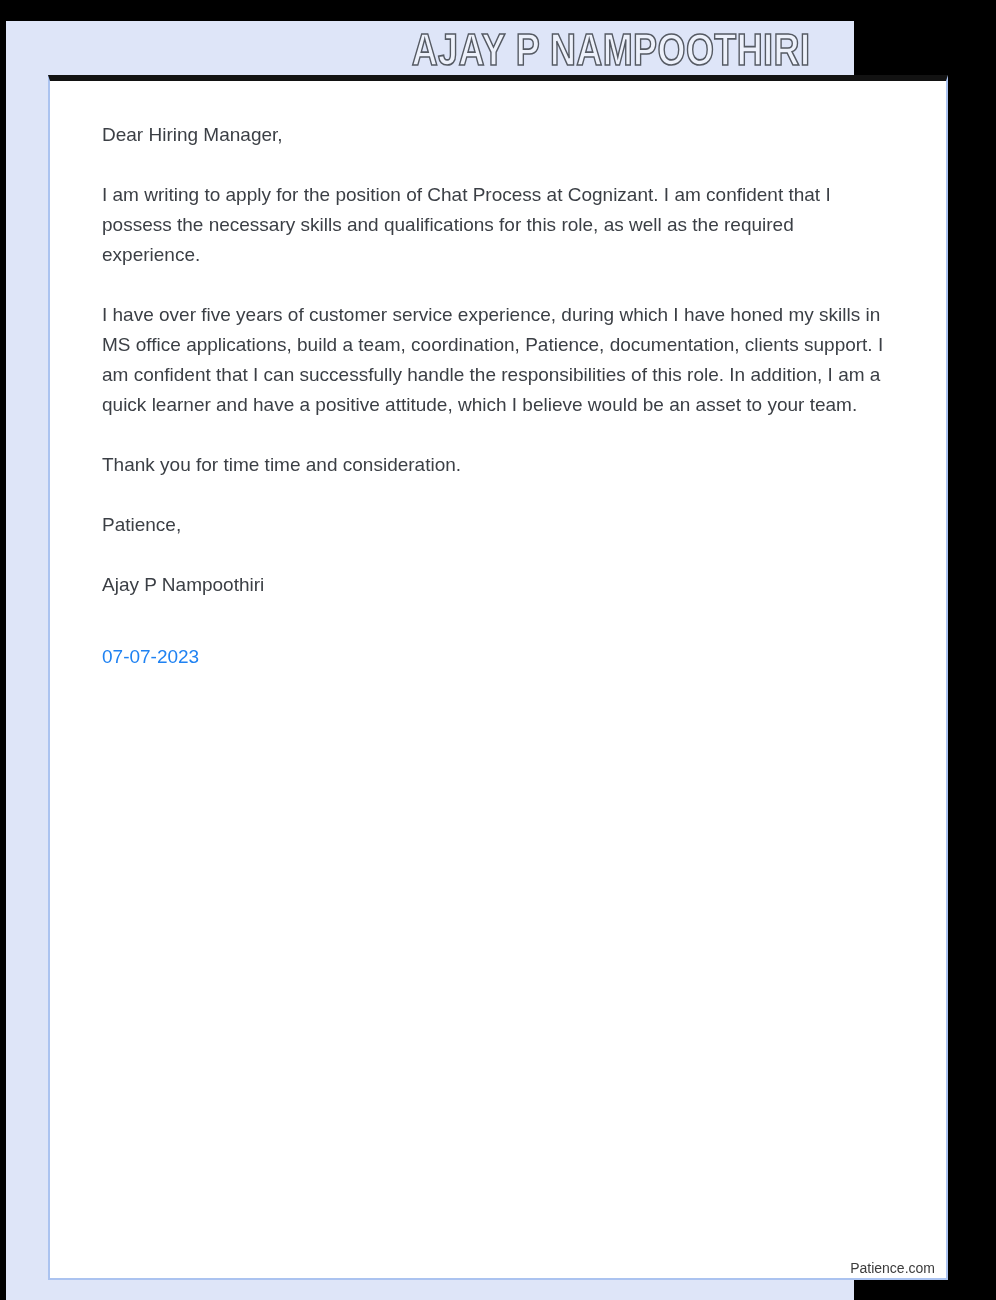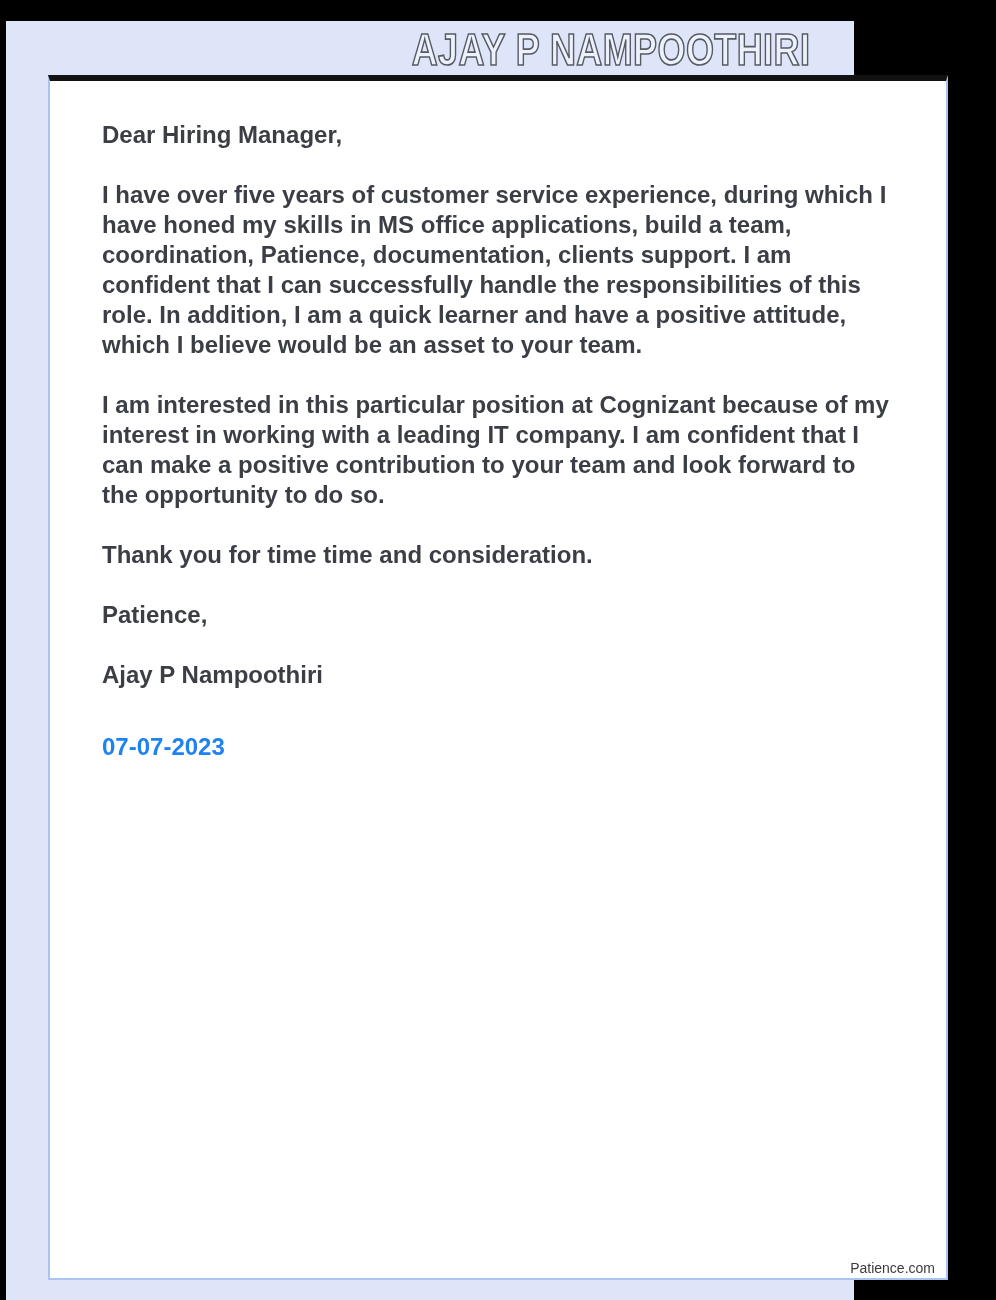--- a/index.html
+++ b/index.html
@@ -57,24 +57,23 @@
     width: 900px;
     height: 1205px;
     background: var(--document-background);
     border-top: 6px solid var(--document-top-rule);
     border-left: 2px solid var(--document-border);
     border-right: 2px solid var(--document-border);
     border-bottom: 2px solid var(--document-border);
   }
   .letter-body {
     padding: 39px 55px 0 52px;
-    font-size: 24px;
+    font-size: 19px;
     line-height: 30px;
     color: var(--body-text);
-    font-weight: bold;
   }
   .letter-body p { margin: 0 0 30px 0; }
   p.signature { margin-bottom: 9px; }
   p.date { color: var(--date-text); margin-top: 42px; }
   .watermark {
     position: absolute;
     right: 11px;
     bottom: 1px;
     font-size: 14px;
     line-height: 18px;
@@ -86,22 +85,22 @@
 
 <div class="canvas">
 
   <div class="letterhead">
     <div class="letterhead-name">AJAY P NAMPOOTHIRI</div>
   </div>
 
   <div class="document">
     <div class="letter-body">
       <p>Dear Hiring Manager,</p>
+      <p>I am writing to apply for the position of Chat Process at Cognizant. I am confident that I possess the necessary skills and qualifications for this role, as well as the required experience.</p>
       <p>I have over five years of customer service experience, during which I have honed my skills in MS office applications, build a team, coordination, Patience, documentation, clients support. I am confident that I can successfully handle the responsibilities of this role. In addition, I am a quick learner and have a positive attitude, which I believe would be an asset to your team.</p>
-      <p>I am interested in this particular position at Cognizant because of my interest in working with a leading IT company. I am confident that I can make a positive contribution to your team and look forward to the opportunity to do so.</p>
       <p>Thank you for time time and consideration.</p>
       <p>Patience,</p>
       <p class="signature">Ajay P Nampoothiri</p>
       <p class="date">07-07-2023</p>
     </div>
     <div class="watermark">Patience.com</div>
   </div>
 
 </div>
 

